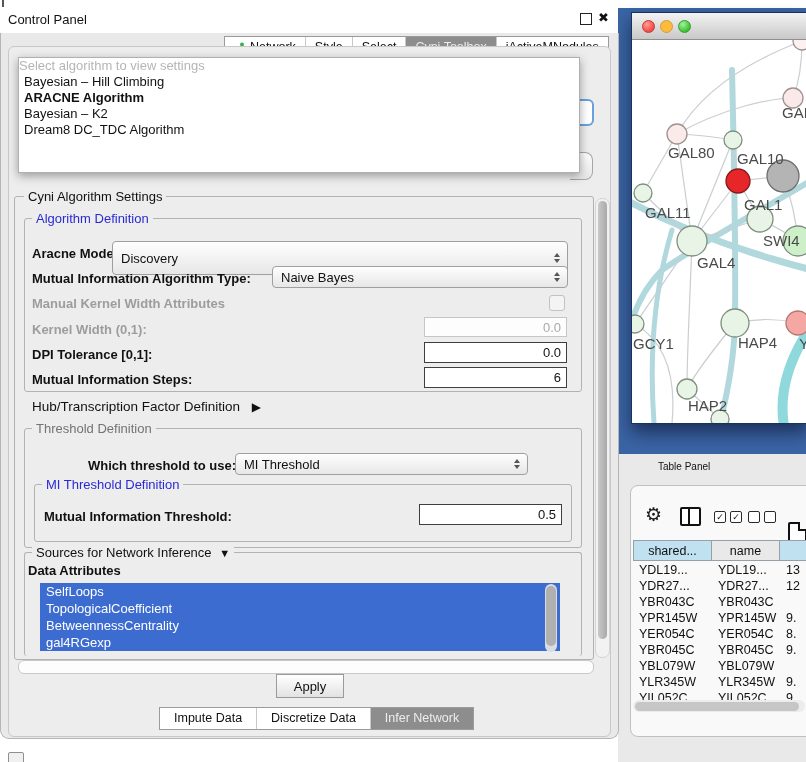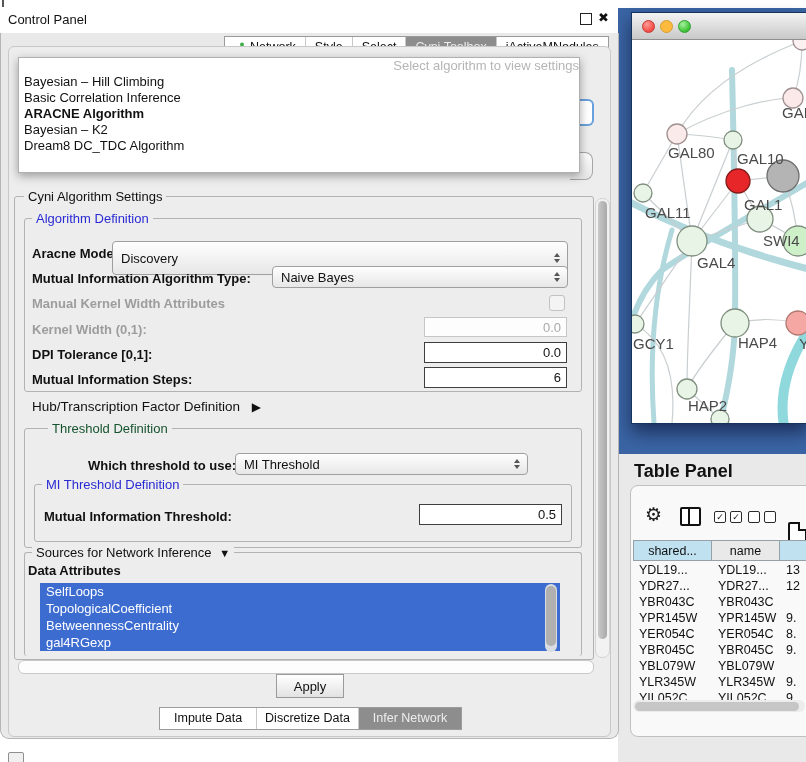--- a/index.html
+++ b/index.html
@@ -20,60 +20,60 @@
     height:21px;font-size:12.5px;}
   .seg{padding:0 9px;line-height:21px;border-left:1px solid #c9c9c9;display:flex;align-items:center;gap:4px;}
   .seg:first-child{border-left:none;}
   .seg.sel{background:#8d8d8d;color:#ededed;}
 
   .content-panel{left:8px;top:46px;width:601px;height:689px;background:#ededed;
     border:1px solid #c8c8c8;border-radius:6px;}
 
   .group{border:1px solid #b2b2b2;border-radius:3px;}
   .gtitle{font-size:13px;background:#ededed;padding:0 4px;white-space:nowrap;}
-  .blue{color:#2a2ad4;} .green{color:#14532d;margin-left:16px;}
+  .blue{color:#2a2ad4;} .green{color:#737373;}
 
   .lbl{font-size:13px;font-weight:bold;white-space:nowrap;}
   .lbl.dim{color:#9d9d9d;}
   .lbl.plain{font-weight:normal;}
 
   .field{background:#fff;border:1.5px solid #3f3f3f;font-size:13px;text-align:right;
     padding:2px 5px 0 0;box-sizing:border-box;}
   .field.dim{border:1px solid #c6c6c6;color:#a9a9a9;background:#fdfdfd;}
 
   .combo{display:flex;align-items:center;border:1px solid #9f9f9f;border-radius:4px;
     background:linear-gradient(#fefefe,#e7e7e7);font-size:13px;padding-left:8px;
     box-shadow:inset 0 1px 0 #fff;box-sizing:border-box;}
   .stepper{margin-left:auto;margin-right:7px;display:flex;flex-direction:column;gap:2px;}
   .tri-up{width:0;height:0;border-left:3.5px solid transparent;border-right:3.5px solid transparent;
     border-bottom:4.5px solid #555;}
   .tri-dn{width:0;height:0;border-left:3.5px solid transparent;border-right:3.5px solid transparent;
     border-top:4.5px solid #555;}
 
   .dropdown{left:18px;top:57px;width:560px;height:114px;background:#fff;border:1px solid #b0b0b0;
     box-shadow:0 3px 9px rgba(0,0,0,.35);z-index:40;}
-  .dd-prompt{height:16px;line-height:16px;text-align:right;color:#b5b5b5;font-size:13px;margin-left:13px;}
+  .dd-prompt{height:16px;line-height:16px;text-align:left;color:#b5b5b5;font-size:13px;}
   .dd-item{height:16px;line-height:16px;padding-left:5px;font-size:13px;}
   .dd-item.sel{font-weight:bold;}
 
   .attr-row{height:17px;line-height:17px;background:#3d6cd1;color:#fff;font-size:13px;padding-left:6px;}
 
   .btn{display:flex;align-items:center;justify-content:center;border:1px solid #9a9a9a;border-radius:0;
     background:linear-gradient(#ffffff,#e2e2e2);font-size:13px;}
 
   
   .desktop{left:618px;top:8px;width:188px;height:446px;background:#3a64a4;}
   .net-window{left:631px;top:12px;width:175px;height:410px;background:#fff;border:1px solid #16335c;
     box-shadow:0 9px 16px rgba(0,0,25,.5);overflow:hidden;}
   .net-titlebar{position:absolute;left:0;top:0;right:0;height:26px;
     background:linear-gradient(#f3f3f3,#c9c9c9);border-bottom:1px solid #8f8f8f;}
   .light{position:absolute;top:7px;width:13px;height:13px;border-radius:50%;box-sizing:border-box;}
 
   .tp-region{left:618px;top:454px;width:188px;height:308px;background:#e9e9e9;}
-  .tp-title{left:634px;top:461px;font-size:18px;font-weight:bold;}
+  .tp-title{left:658px;top:461px;font-size:10px;}
   .tp-panel{left:630px;top:485px;width:182px;height:250px;background:#f9f9f9;
     border:1px solid #c0c0c0;border-radius:8px;}
   .th-cell{height:21px;line-height:21px;text-align:center;font-size:12.5px;
     border:1px solid #97a0a6;border-left:none;box-sizing:border-box;overflow:hidden;}
   .td-cell{height:16px;line-height:16px;font-size:12.5px;padding-left:6px;box-sizing:border-box;
     overflow:hidden;white-space:nowrap;}
   .trow{display:flex;}
 
   .mini-cb{width:10px;height:10px;border:1.5px solid #2a2a2a;border-radius:2px;background:#fff;
     font-size:9px;line-height:10px;text-align:center;font-weight:bold;}
@@ -358,28 +358,27 @@
   <div class="abs" style="left:545px;top:584px;width:12px;height:68px;background:#d9dce2;border-radius:6px;">
     <div style="position:absolute;left:1px;top:2px;width:10px;height:60px;background:#b0b0b0;border-radius:5px;"></div>
   </div>
 
   <div class="abs" style="left:18px;top:660px;width:574px;height:12px;background:#fdfdfd;border:1px solid #c8c8c8;border-radius:6px;"></div>
 
   <div class="abs btn" style="left:276px;top:674px;width:66px;height:22px;">Apply</div>
 
   <div class="abs seg-bar" style="left:159px;top:707px;">
     <div class="seg" style="padding:0 14px;">Impute Data</div>
-    <div class="seg" style="padding:0 8px;">Discretize Data</div>
+    <div class="seg" style="padding:0 14px;">Discretize Data</div>
     <div class="seg sel" style="padding:0 14px;">Infer Network</div>
   </div>
 
   <div class="abs dropdown">
     <div class="dd-prompt">Select algorithm to view settings</div>
     <div class="dd-item">Bayesian – Hill Climbing</div>
-    <div class="dd-item">Basic Correlation Inference</div>
     <div class="dd-item sel">ARACNE Algorithm</div>
     <div class="dd-item">Bayesian – K2</div>
     <div class="dd-item">Dream8 DC_TDC Algorithm</div>
   </div>
 
   <div class="abs" style="left:8px;top:752px;width:14px;height:10px;border:1.5px solid #8f8f8f;border-radius:2px;background:#f0f0f0;"></div>
 
 </div>
 
 </body></html>

